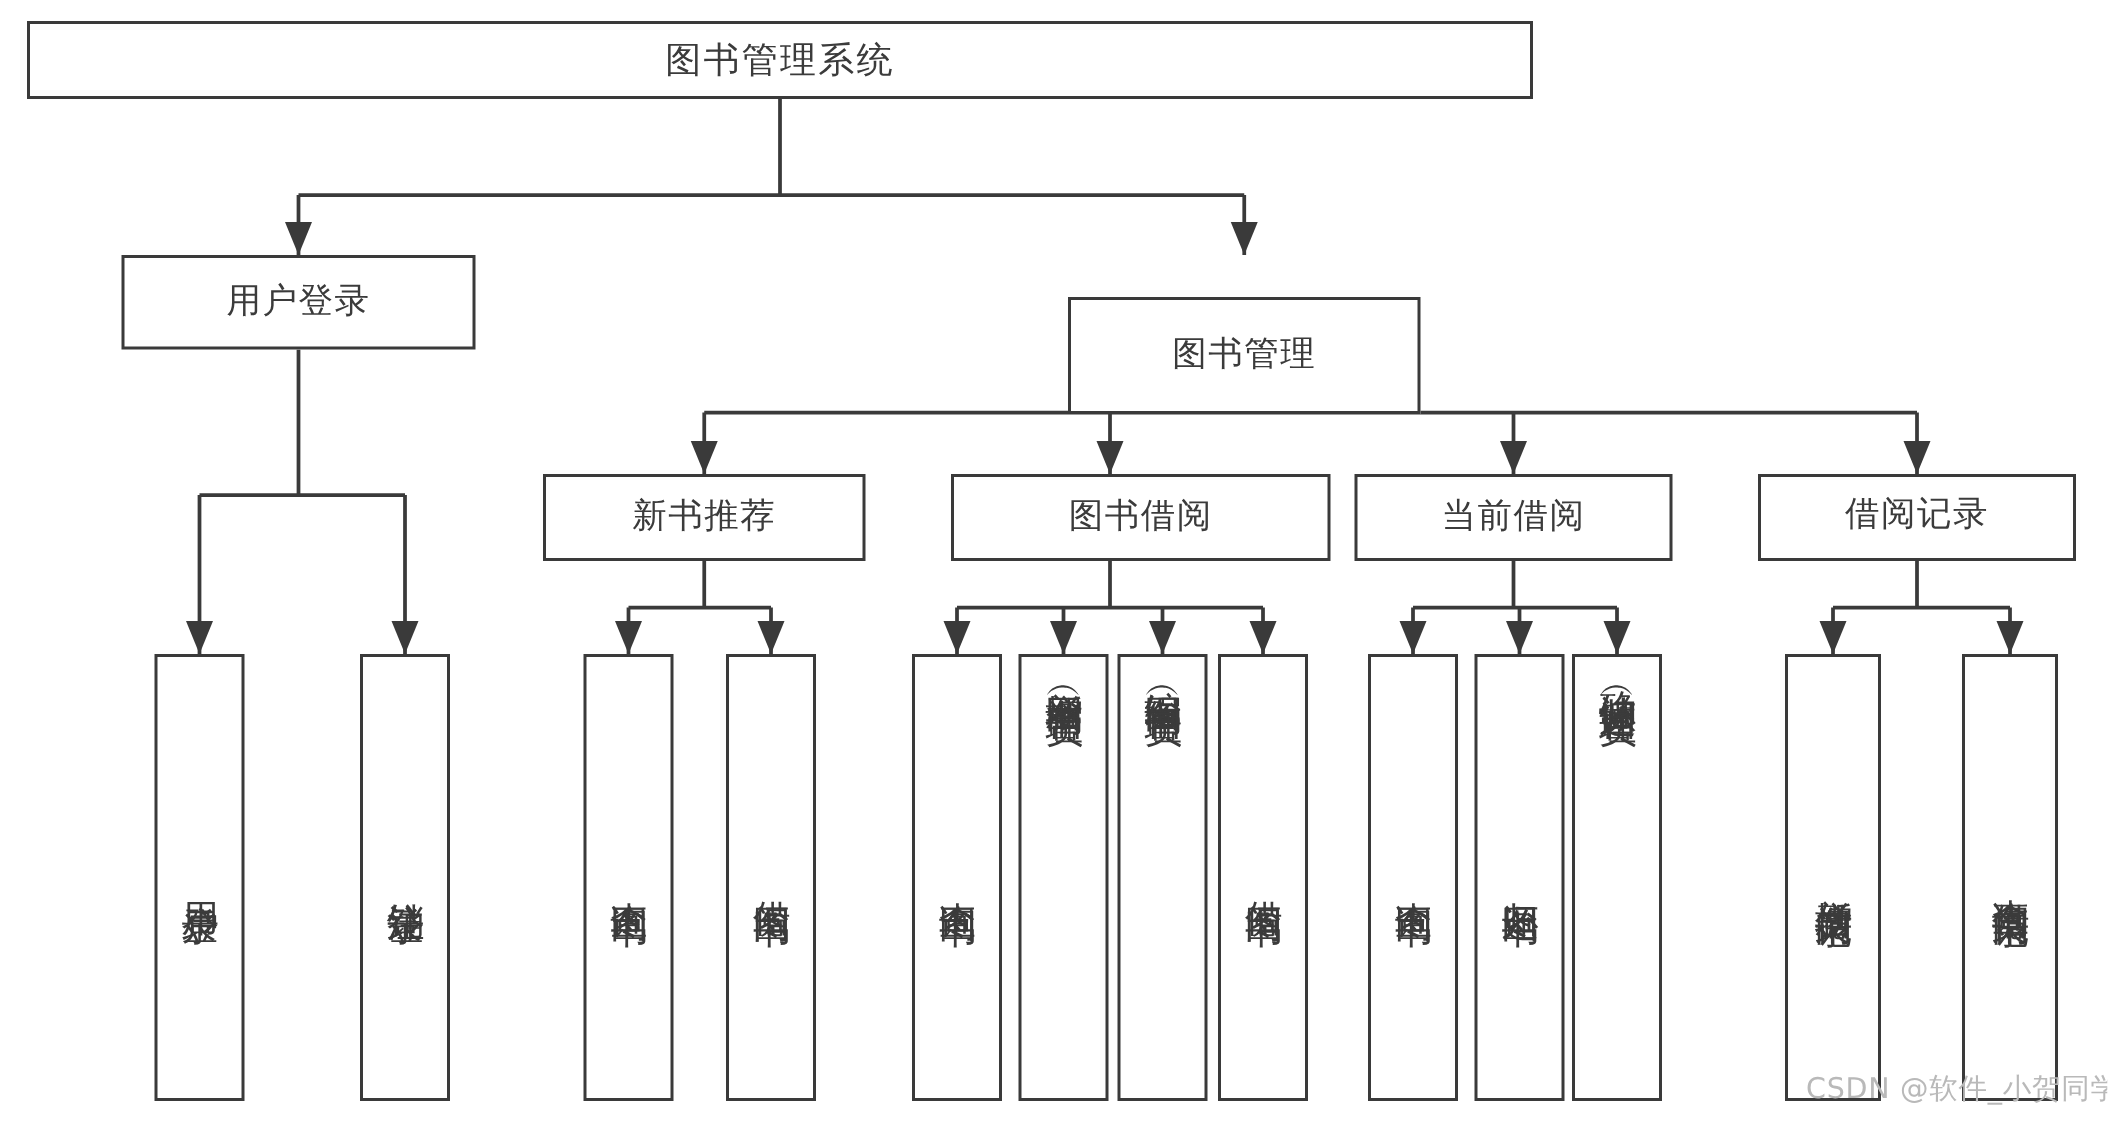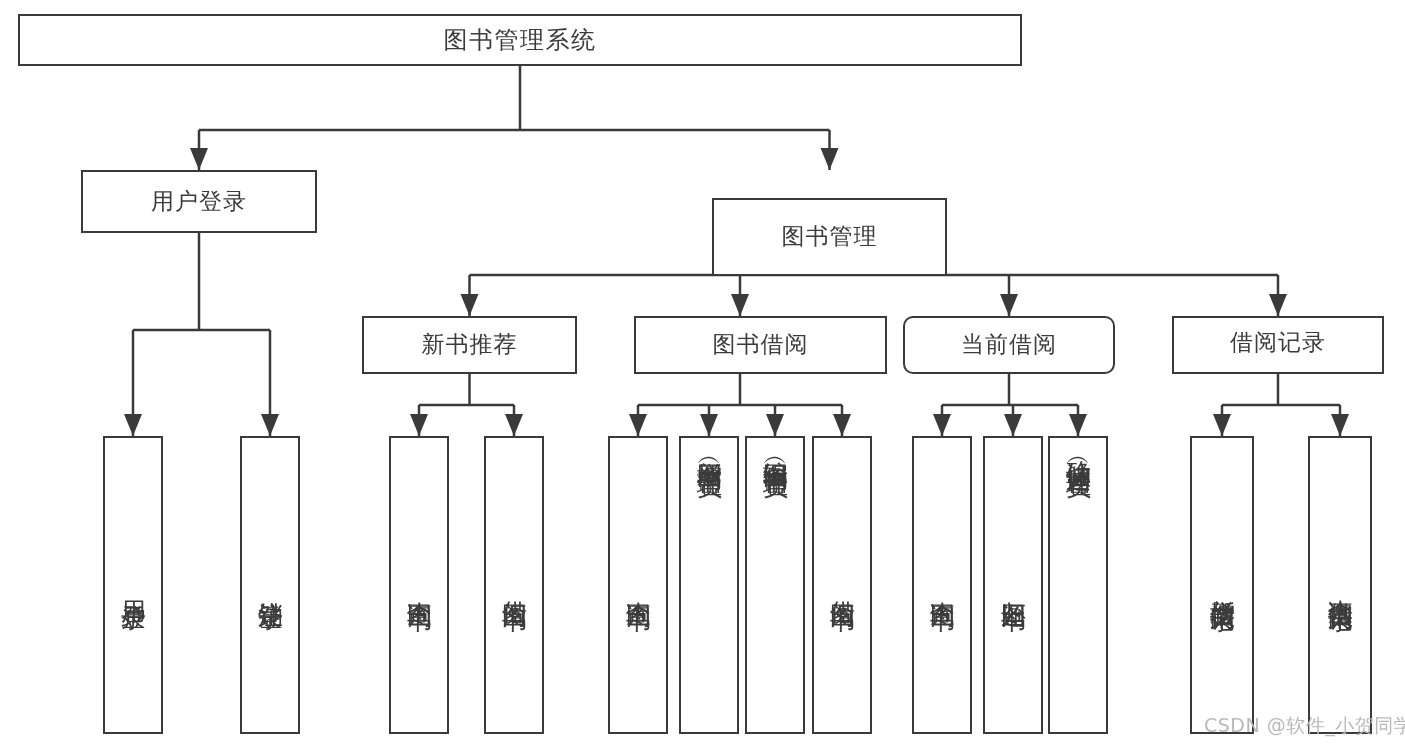--- a/index.html
+++ b/index.html
@@ -132,21 +132,21 @@
       </div>
       <div class="node horiz" style="left: 712px; top: 170px; width: 235px; height: 78px; margin-top: 28px;">
         <span>图书管理</span>
       </div>
       <div class="node horiz" style="left: 362px; top: 316px; width: 215px; height: 58px;">
         <span>新书推荐</span>
       </div>
       <div class="node horiz" style="left: 634px; top: 316px; width: 253px; height: 58px;">
         <span>图书借阅</span>
       </div>
-      <div class="node horiz" style="left: 903px; top: 316px; width: 212px; height: 58px; border-radius: 10px;">
+      <div class="node horiz" style="left: 903px; top: 316px; width: 212px; height: 58px;">
         <span>当前借阅</span>
       </div>
       <div class="node horiz" style="left: 1172px; top: 316px; width: 212px; height: 58px; font-family: Liberation Mono, monospace;">
         <span>借阅记录</span>
       </div>
       <div class="node vert" style="left: 103px; top: 436px; width: 60px; height: 298px;">
         <span>用户登录</span>
       </div>
       <div class="node vert" style="left: 240px; top: 436px; width: 60px; height: 298px;">
         <span>注销登录</span>

